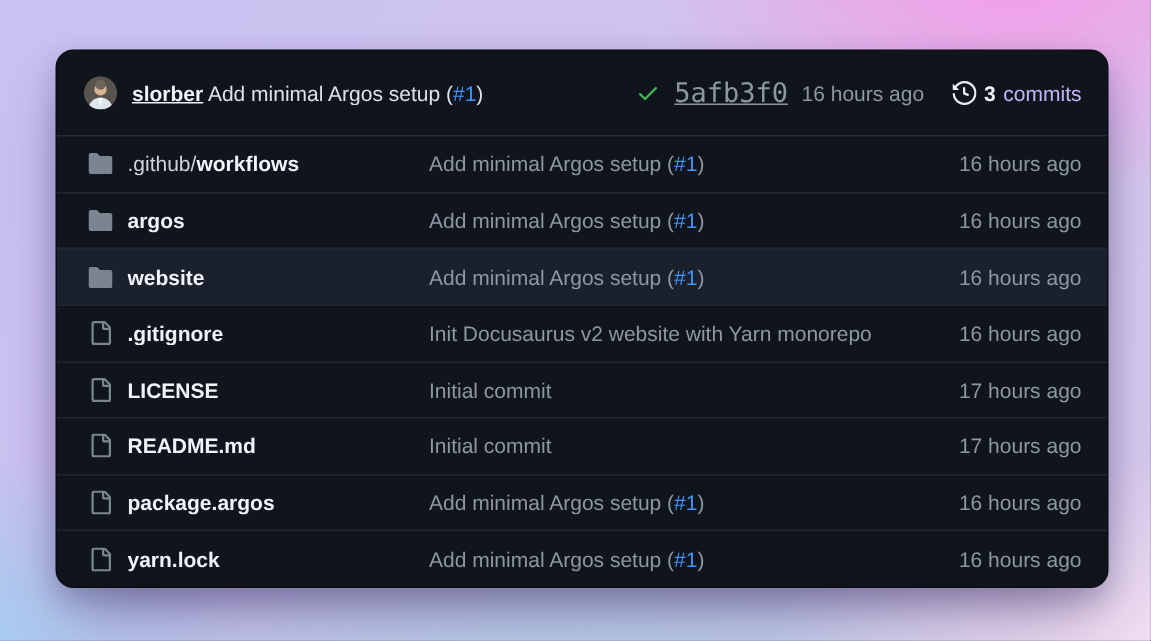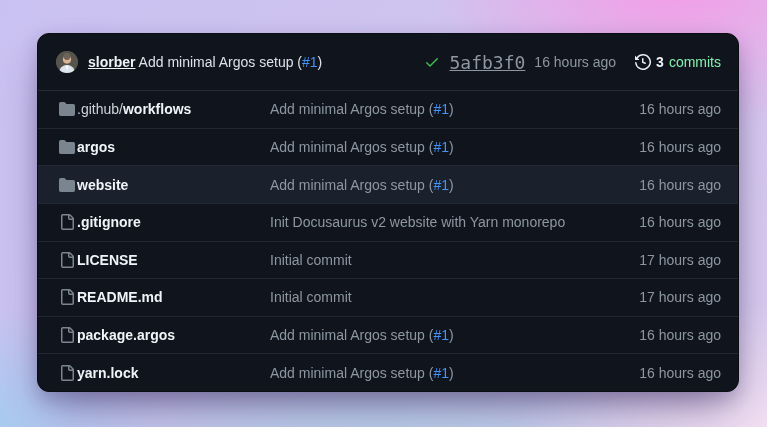--- a/index.html
+++ b/index.html
@@ -57,29 +57,29 @@
     color: #8d97a2;
   }
   .hash {
     font-family: "DejaVu Sans Mono", monospace;
     font-size: 18px;
     color: #8d97a2;
   }
   .age { color: #8d97a2; }
   .commits-group { display: flex; align-items: center; gap: 5px; margin-left: 10px; }
   .commits-count { font-weight: 700; color: #eef3f8; }
-  .commits-label { color: #86efac; }
+  .commits-label { color: #c4b5fd; }
   .icon16 { width: 16px; height: 16px; display: inline-block; vertical-align: middle; }
 
   .rows { flex: 1; display: flex; flex-direction: column; }
   .row {
     flex: 1;
     display: grid;
     grid-template-columns: 16px 171px 1fr auto;
-    column-gap: 2px;
+    column-gap: 10px;
     align-items: center;
     padding: 0 17px 0 21px;
     white-space: nowrap;
   }
   .row + .row { border-top: 1px solid #212833; }
   .row.highlight { background: #1b212c; }
   .icon-cell { display: flex; align-items: center; color: #7b8590; }
   .name-cell { overflow: hidden; text-overflow: ellipsis; }
   .name-prefix { color: #cdd4dc; text-decoration: none; }
   .fname { color: #f0f4f8; font-weight: 700; text-decoration: none; }

